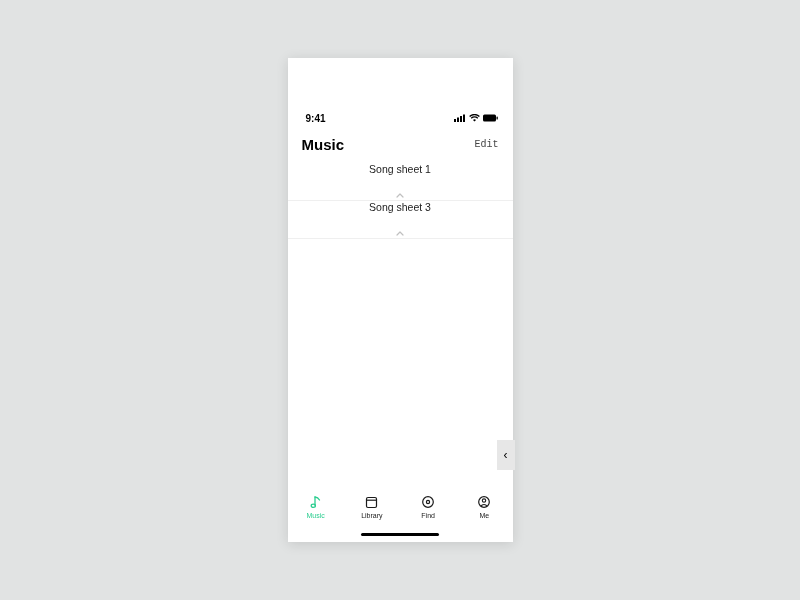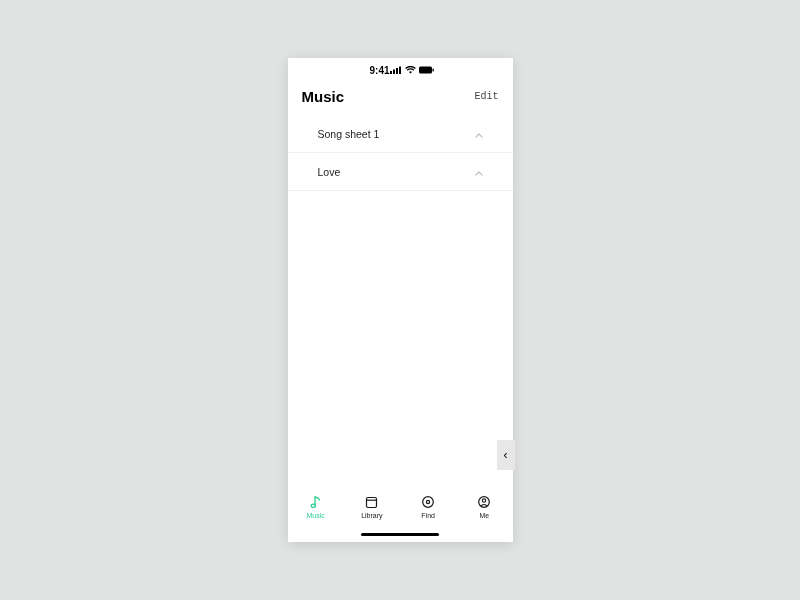--- a/index.html
+++ b/index.html
@@ -21,26 +21,27 @@
       height: 484px;
       background: #fff;
       box-shadow: 0 2px 12px rgba(0,0,0,0.12);
       position: relative;
       display: flex;
       flex-direction: column;
     }
     .status-bar {
       height: 24px;
       display: flex;
-      justify-content: center;
+      justify-content: space-between;
       align-items: center;
       padding: 0 14px 0 18px;
       font-size: 10px;
       font-weight: 600;
       color: #000;
+      margin-top: 48px;
     }
     .status-right {
       display: flex;
       align-items: center;
       gap: 3px;
     }
     .header {
       display: flex;
       justify-content: space-between;
       align-items: center;
@@ -56,25 +57,26 @@
       color: #444;
       font-family: Liberation Mono, monospace;
     }
     .list {
       flex: 1;
     }
     .list-item {
       display: flex;
       justify-content: space-between;
       align-items: center;
-      padding: 0 30px;
+      padding: 0 20px;
       height: 38px;
       border-bottom: 1px solid #efefef;
       font-size: 10.5px;
       color: #222;
+      flex-direction: column;
     }
     .chevron {
       color: #bfbfbf;
     }
     .tabbar {
       height: 54px;
       display: flex;
       justify-content: space-around;
       align-items: flex-start;
       padding-top: 6px;
@@ -158,21 +160,21 @@
   <div class="list">
     <div class="list-item">
       <span>Song sheet 1</span>
       <span class="chevron">
         <svg width="8" height="5" viewBox="0 0 8 5">
             <path d="M1 4 L4 1 L7 4" fill="none" stroke="#c0c0c0" stroke-width="1.2" stroke-linecap="round" stroke-linejoin="round"></path>
           </svg>
       </span>
     </div>
     <div class="list-item">
-      <span>Love</span>
+      <span>Song sheet 3</span>
       <span class="chevron">
         <svg width="8" height="5" viewBox="0 0 8 5">
             <path d="M1 4 L4 1 L7 4" fill="none" stroke="#c0c0c0" stroke-width="1.2" stroke-linecap="round" stroke-linejoin="round"></path>
           </svg>
       </span>
     </div>
   </div>
 
   <div class="side-tab">
     <span>‹</span>

